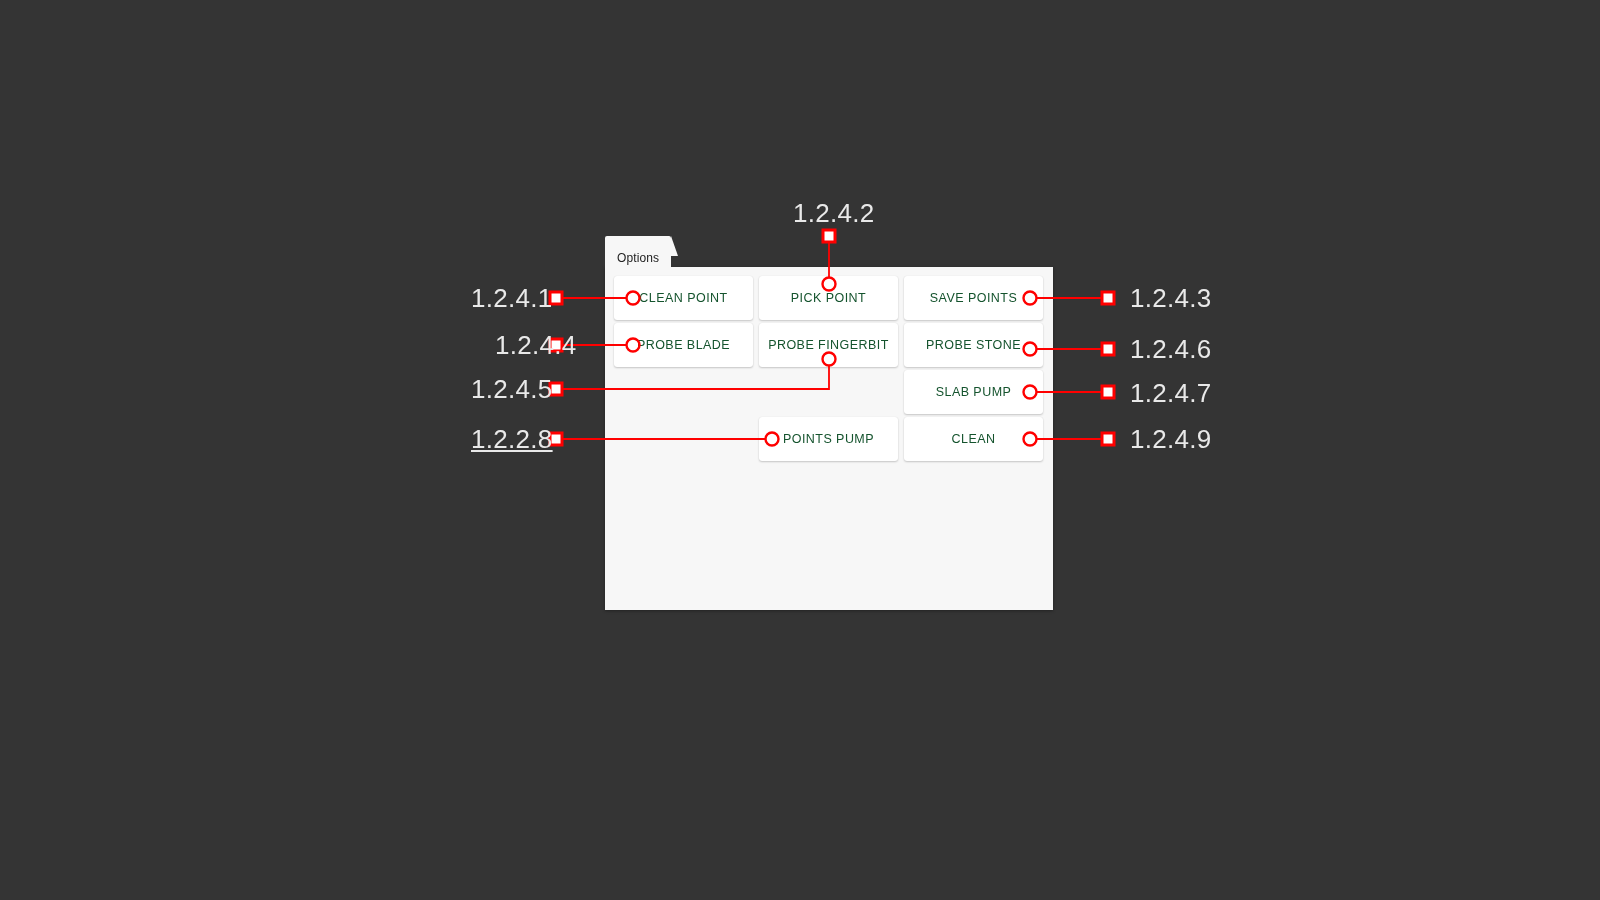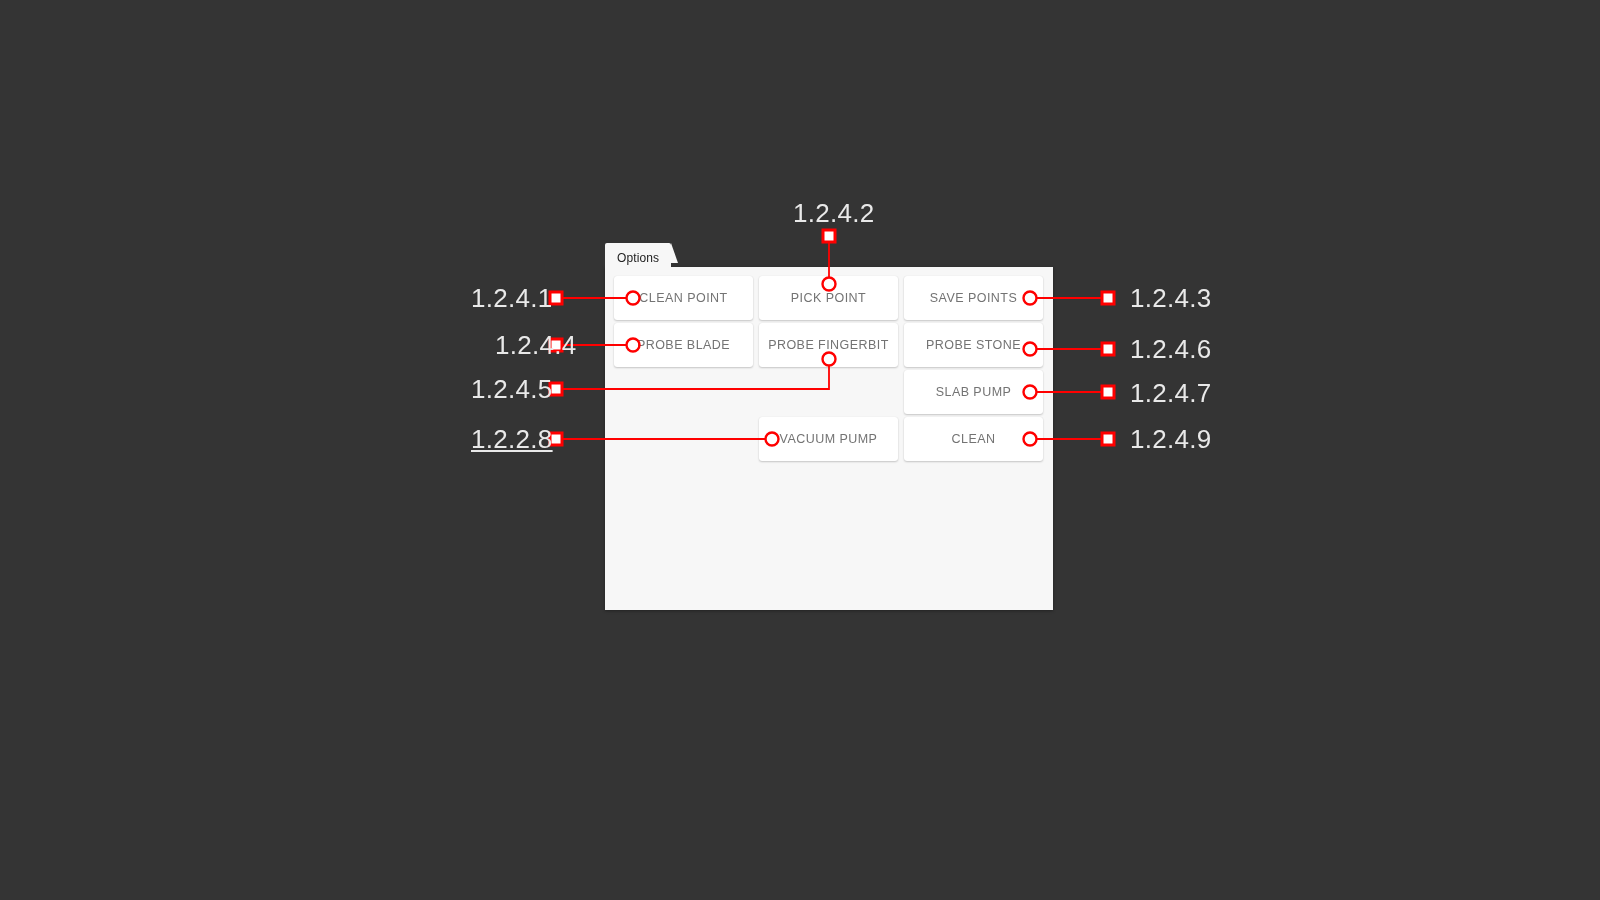--- a/index.html
+++ b/index.html
@@ -55,21 +55,21 @@
     z-index: 11;
     display: flex;
     align-items: flex-end;
   }
   .tab {
     background: #f7f7f7;
     color: #222;
     font-size: 12px;
     line-height: 20px;
     height: 20px;
-    padding: 5px 12px 0 12px;
+    padding: 12px 12px 0 12px;
     border-top-left-radius: 2px;
     border-top-right-radius: 2px;
     position: relative;
     white-space: nowrap;
     letter-spacing: 0.1px;
   }
   .tab::after {
     
     content: "";
     position: absolute;
@@ -89,21 +89,21 @@
     border-radius: 3px;
     box-shadow: 0 1px 2px rgba(0,0,0,0.20), 0 0 1px rgba(0,0,0,0.10);
     display: flex;
     align-items: center;
     justify-content: center;
     z-index: 20;
   }
   .opt-btn .lbl {
     font-size: 12.5px;
     letter-spacing: 0.45px;
-    color: #737373;
+    color: #14532d;
     font-weight: 500;
     white-space: nowrap;
     text-align: right;
   }
 
   
   .anno {
     position: absolute;
     color: #e9e9e9;
     font-size: 26px;
@@ -141,21 +141,21 @@
       <div class="opt-btn" style="left: 759px; top: 323px; width: 139px; height: 44px;">
         <span class="lbl">PROBE FINGERBIT</span>
       </div>
       <div class="opt-btn" style="left: 904px; top: 323px; width: 139px; height: 44px;">
         <span class="lbl">PROBE STONE</span>
       </div>
       <div class="opt-btn" style="left: 904px; top: 370px; width: 139px; height: 44px;">
         <span class="lbl">SLAB PUMP</span>
       </div>
       <div class="opt-btn" style="left: 759px; top: 417px; width: 139px; height: 44px;">
-        <span class="lbl">VACUUM PUMP</span>
+        <span class="lbl">POINTS PUMP</span>
       </div>
       <div class="opt-btn" style="left: 904px; top: 417px; width: 139px; height: 44px;">
         <span class="lbl">CLEAN</span>
       </div>
     </div>
 
   <div id="anno-layer">
       <div class="anno" style="left: 793px; top: 200px; color: rgb(233, 233, 233);">1.2.4.2</div>
       <div class="anno" style="left: 471px; top: 285px; color: rgb(233, 233, 233);">1.2.4.1</div>
       <div class="anno" style="left: 1130px; top: 285px; color: rgb(233, 233, 233);">1.2.4.3</div>

